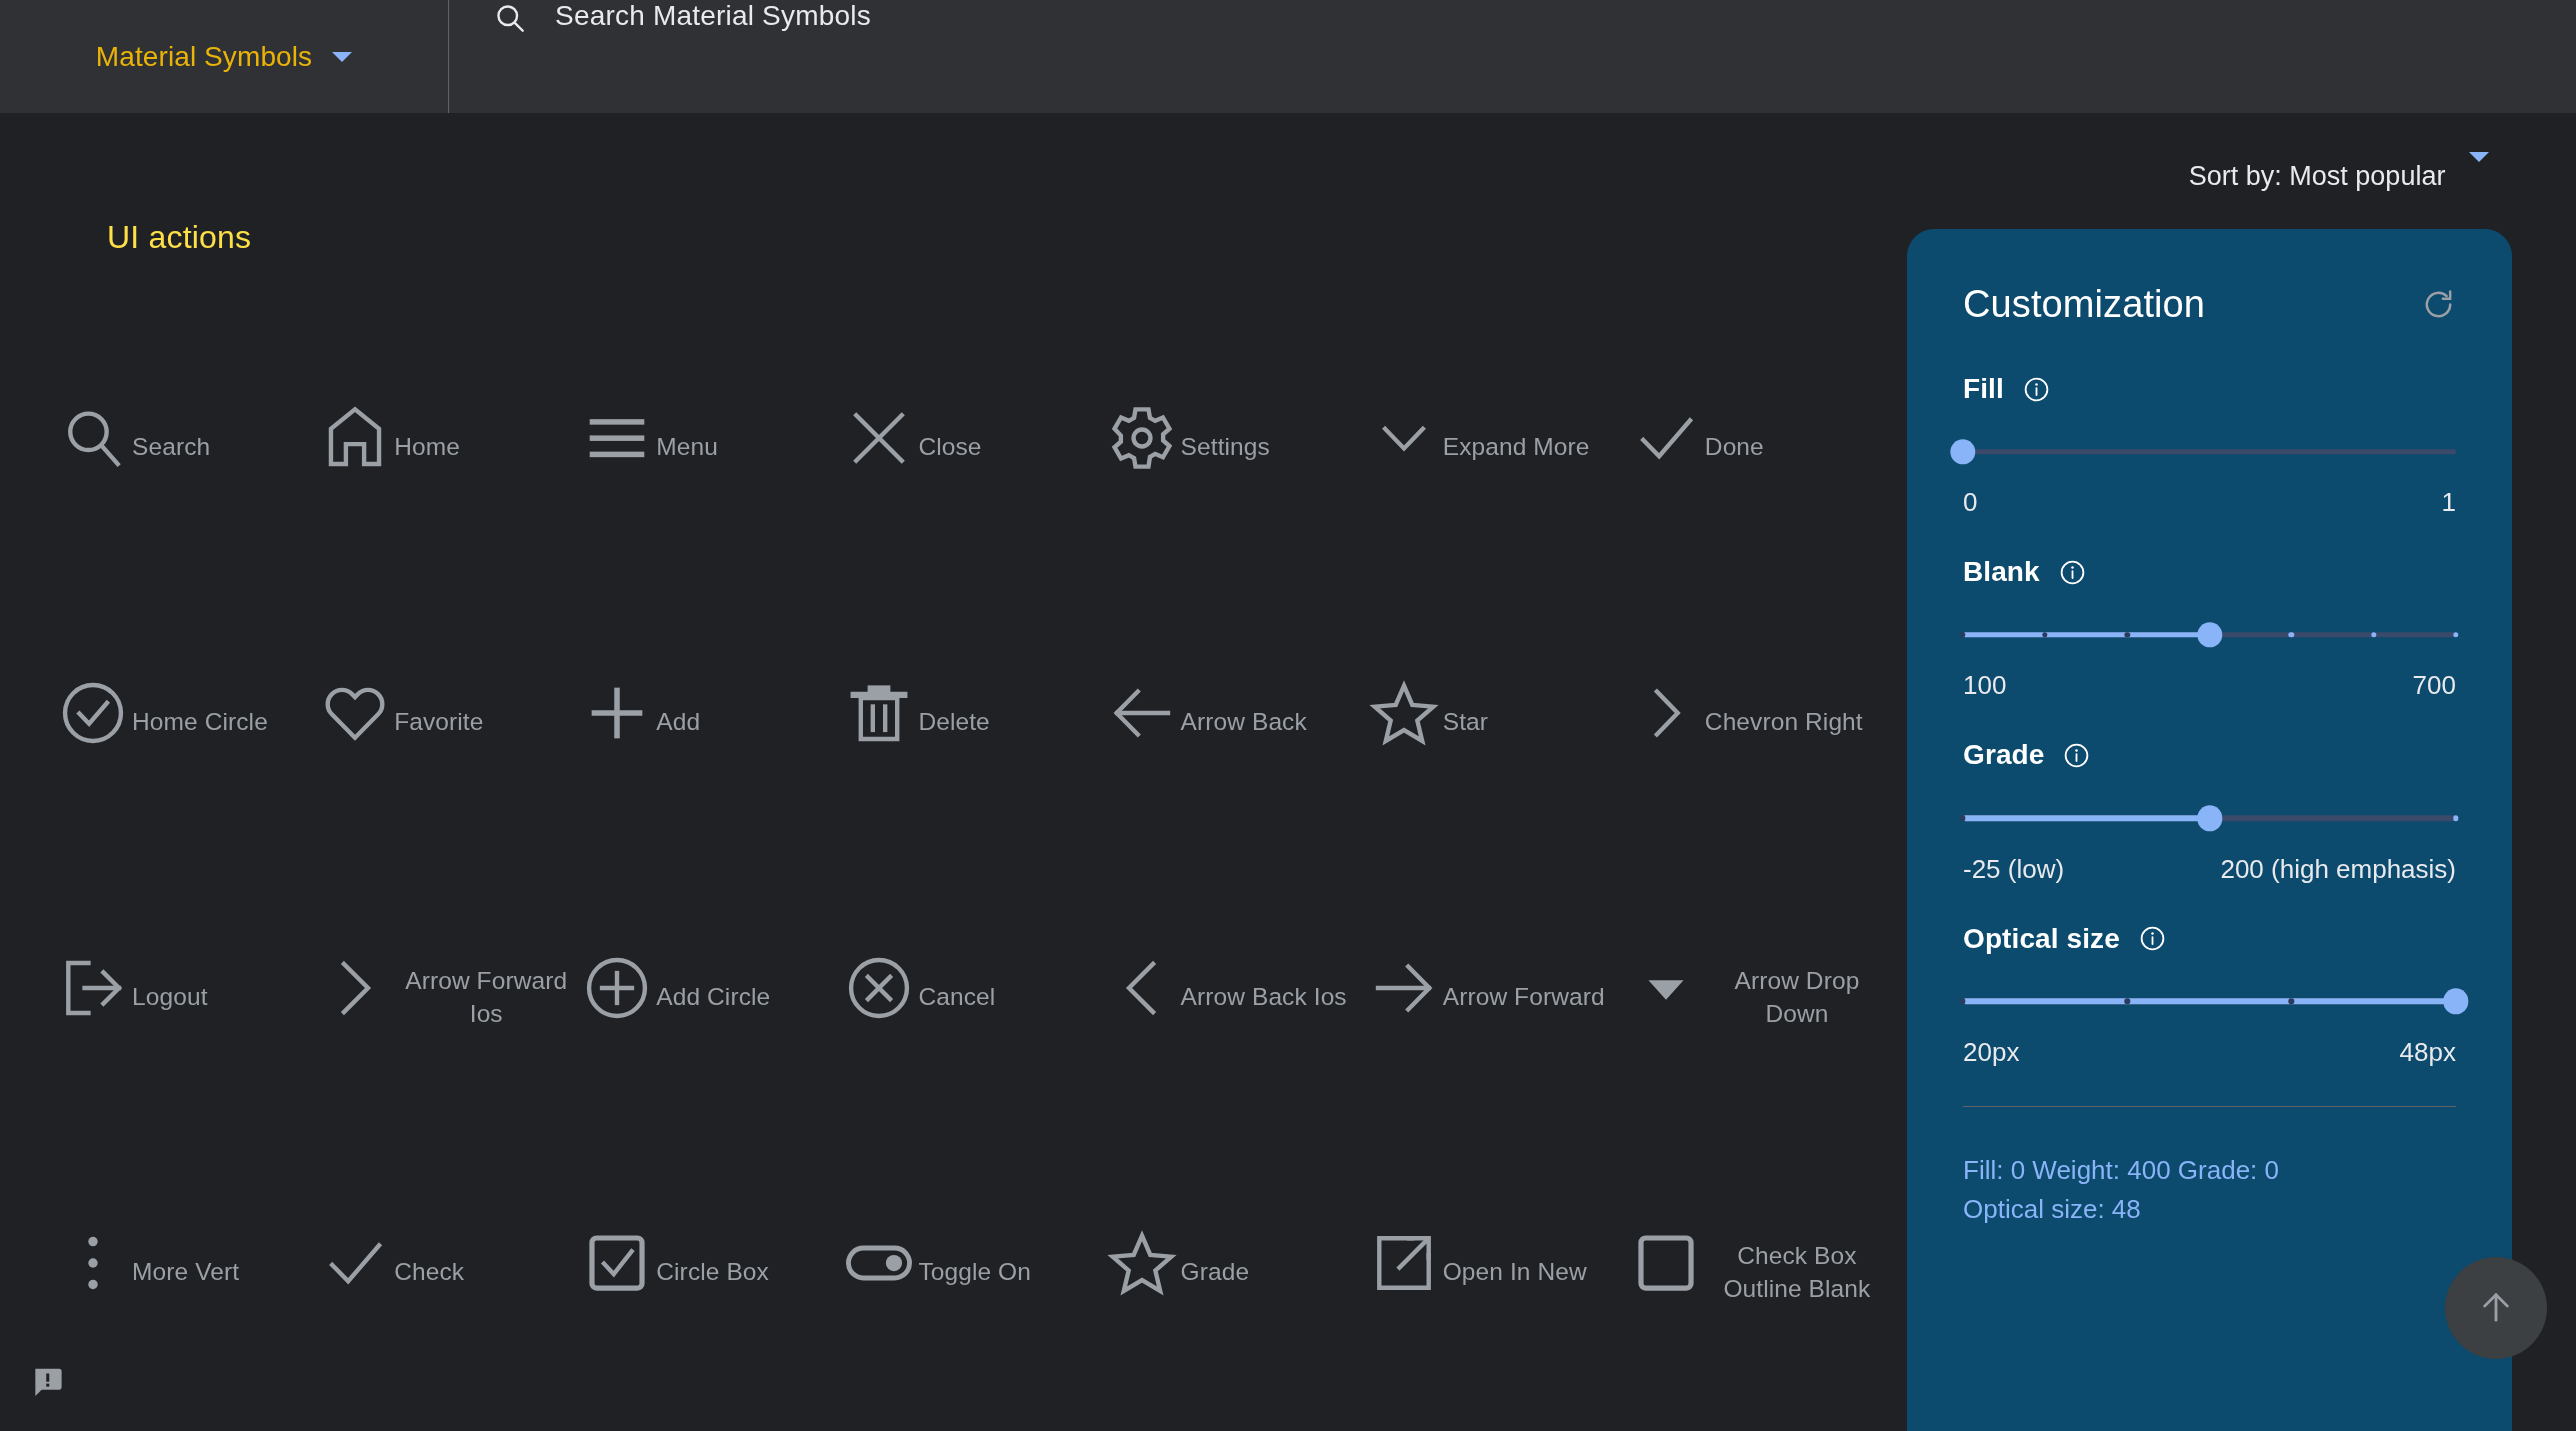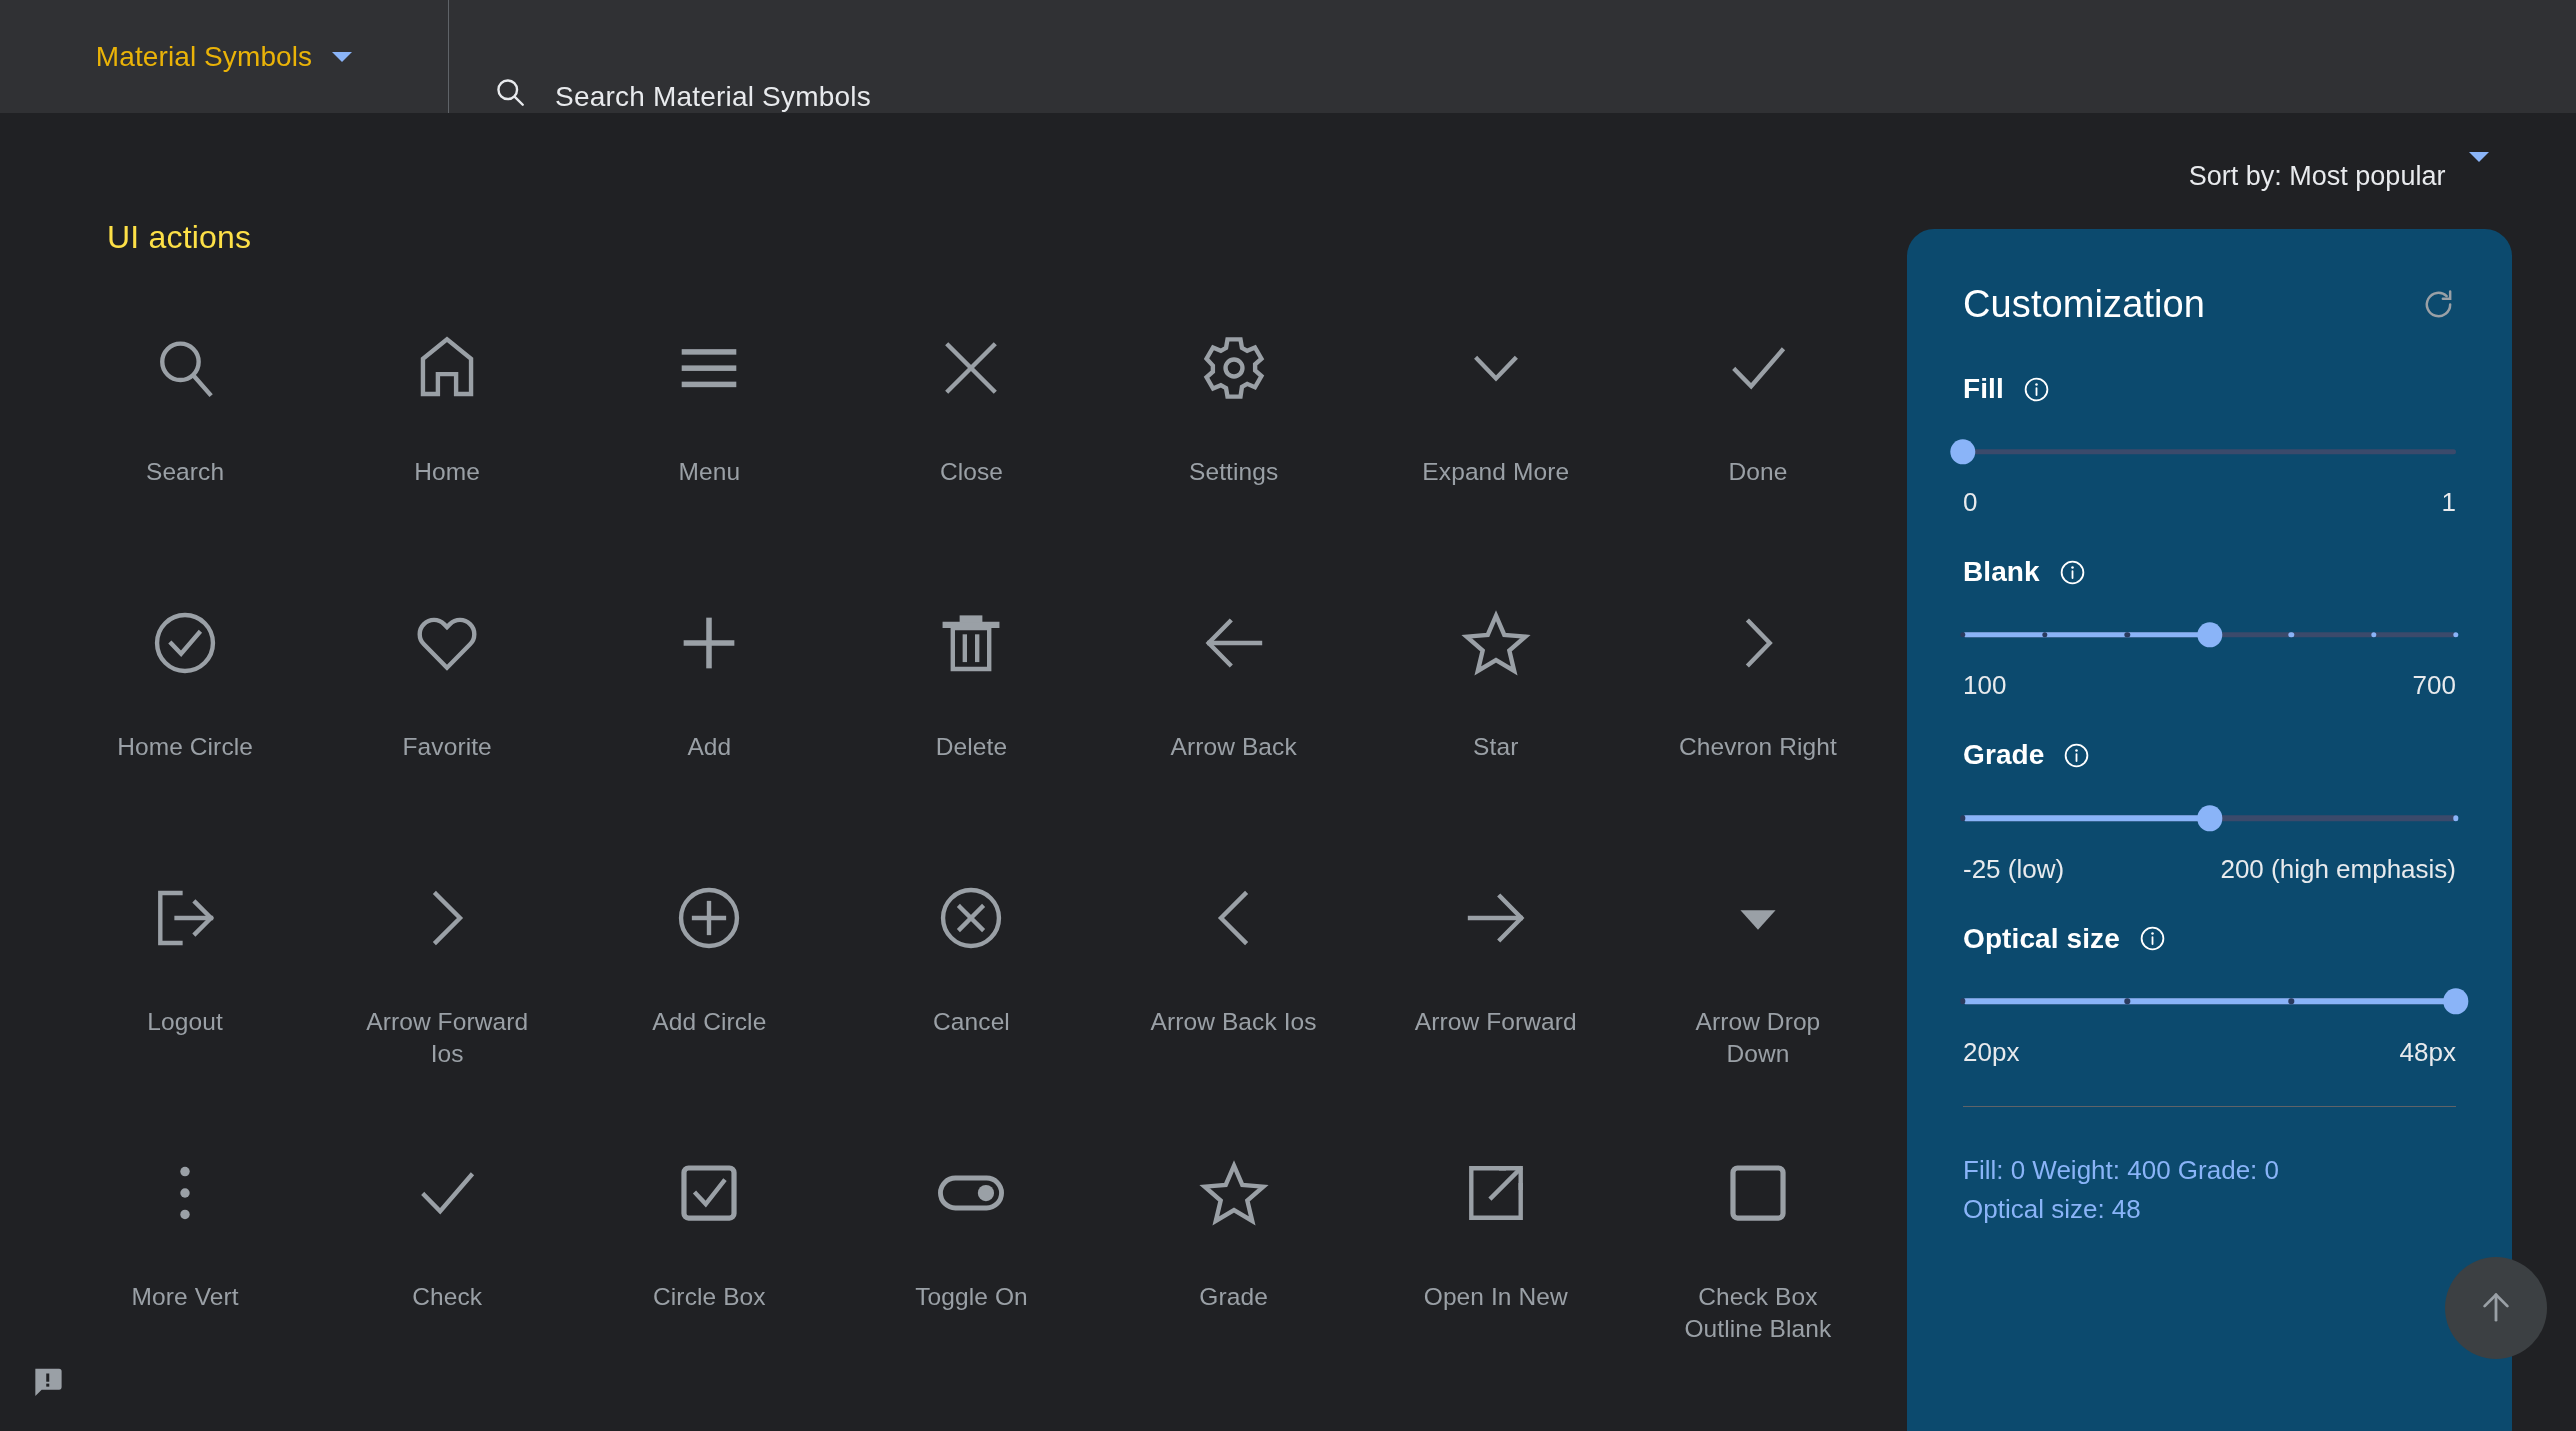--- a/index.html
+++ b/index.html
@@ -29,21 +29,21 @@
   .tb-label {
     color: #eab308; font-size: 28px; letter-spacing: 0.1px; white-space: nowrap;
   }
   .caret {
     width: 0; height: 0;
     border-left: 10px solid transparent;
     border-right: 10px solid transparent;
     border-top: 10px solid #8ab4f8;
   }
   .tb-search {
-    flex: 1; display: flex; align-items: flex-end; gap: 27px;
+    flex: 1; display: flex; align-items: flex-start; gap: 27px;
     padding-left: 43px; height: 100%;
   }
   .search-input {
     background: transparent; border: none; outline: none;
     color: #e8eaed; font-size: 28px;
     font-family: "Liberation Sans", sans-serif;
     width: 817px; letter-spacing: 0.2px;
   }
   .search-input::placeholder { color: #e8eaed; opacity: 1; }
 
@@ -65,21 +65,21 @@
     color: #fde047; font-size: 32px; letter-spacing: 0.2px;
   }
   .grid {
     position: absolute; top: 300px; left: 54px;
     width: 1835px;
     display: grid;
     grid-template-columns: repeat(7, 1fr);
     grid-auto-rows: 275px;
   }
   .cell {
-    display: flex; flex-direction: column; align-items: center;
+    display: flex; flex-direction: row; align-items: center;
     cursor: pointer;
   }
   .cell .glyph {
     height: 136px; display: flex; align-items: center; justify-content: center;
   }
   .cell .glyph svg { display: block; }
   .cell .cap {
     margin-top: 20px; text-align: center;
     color: #9aa0a6; font-size: 24.5px; line-height: 1.32;
     max-width: 191px; letter-spacing: 0.1px;

